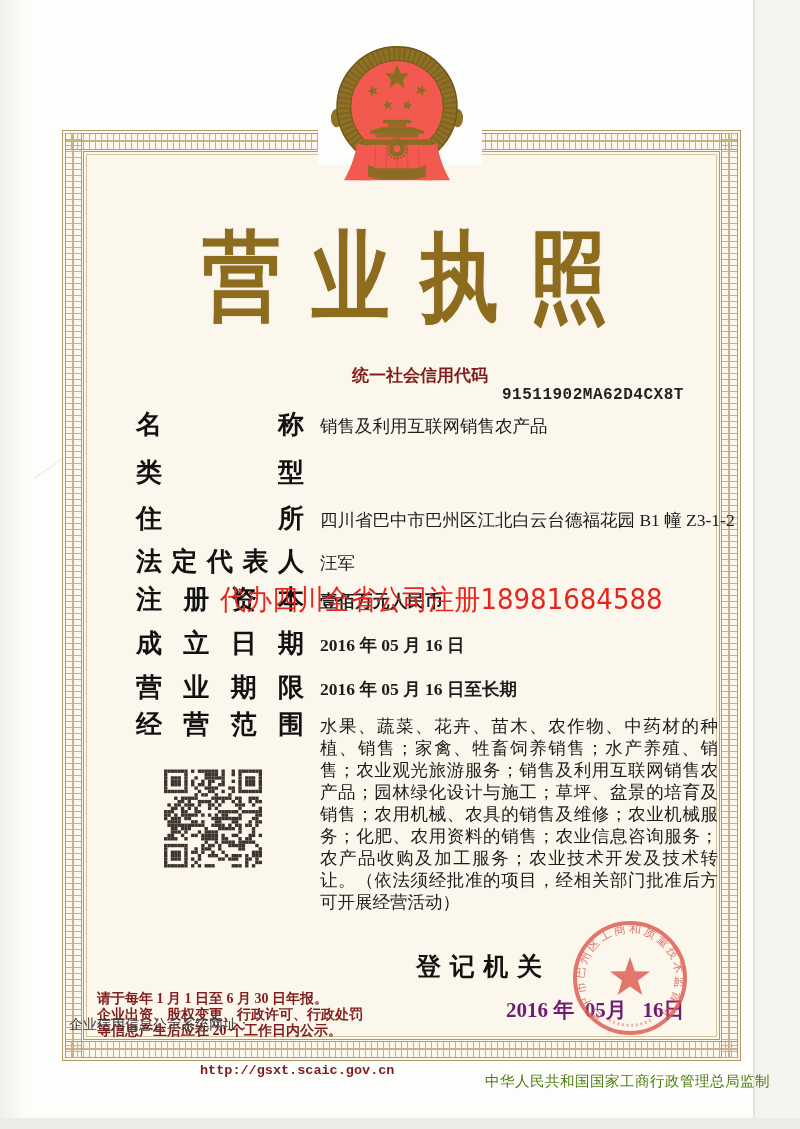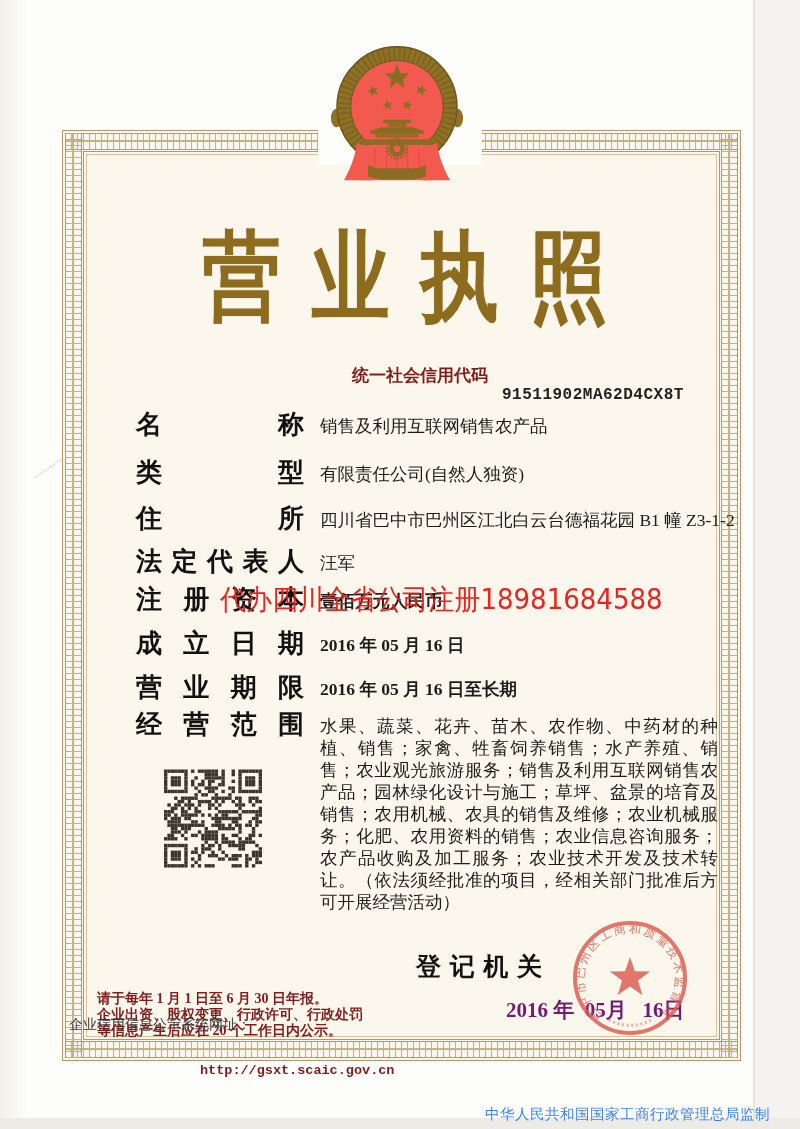--- a/index.html
+++ b/index.html
@@ -58,21 +58,21 @@
   .watermark{position:absolute;left:220px;top:581px;z-index:5;font-family:"DejaVu Sans",sans-serif;
     font-size:28px;color:var(--red);white-space:nowrap;transform:scaleX(.93);transform-origin:left center;}
   
   .reg-label{position:absolute;left:416px;top:950px;width:126px;z-index:4;
     font-family:"DejaVu Sans",sans-serif;font-weight:700;font-size:25px;color:#111;}
   .reg-date{position:absolute;left:506px;top:996px;z-index:4;font-weight:700;font-size:21px;color:#701a75;white-space:pre;}
   
   .annual{position:absolute;left:97px;top:991px;z-index:4;font-size:14px;line-height:16px;color:#7f1d1d;white-space:pre-line;font-weight:bold;}
   .site-url{position:absolute;left:200px;top:1063px;z-index:4;font-family:"Liberation Mono",monospace;font-weight:700;font-size:13.5px;color:#7f1d1d;}
   .site-label{position:absolute;left:69px;top:1016px;z-index:4;font-size:14px;color:#3a3a3a;}
-  .issuer{position:absolute;left:485px;top:1072px;z-index:4;font-size:14.5px;color:#3b82f6;letter-spacing:.5px;margin-top:33px;}
+  .issuer{position:absolute;left:485px;top:1072px;z-index:4;font-size:14.5px;color:#4d7c0f;letter-spacing:.5px;}
 </style>
 </head>
 <body>
 
 <div class="page">
 
   <div class="scan-left"></div>
   <div class="scan-right-out"></div>
   <div class="scan-right"></div>
   <div class="scan-bottom"></div>
@@ -146,21 +146,20 @@
         <span>名</span>
         <span>称</span>
       </span>
     <span class="val">销售及利用互联网销售农产品</span>
   </div>
   <div class="row r-type">
     <span class="lab char-justify">
         <span>类</span>
         <span>型</span>
       </span>
-    <span class="val">有限责任公司(自然人独资)</span>
   </div>
   <div class="row r-addr">
     <span class="lab char-justify">
         <span>住</span>
         <span>所</span>
       </span>
     <span class="val">四川省巴中市巴州区江北白云台德福花园 B1 幢 Z3-1-2</span>
   </div>
   <div class="row r-legal">
     <span class="lab char-justify">

